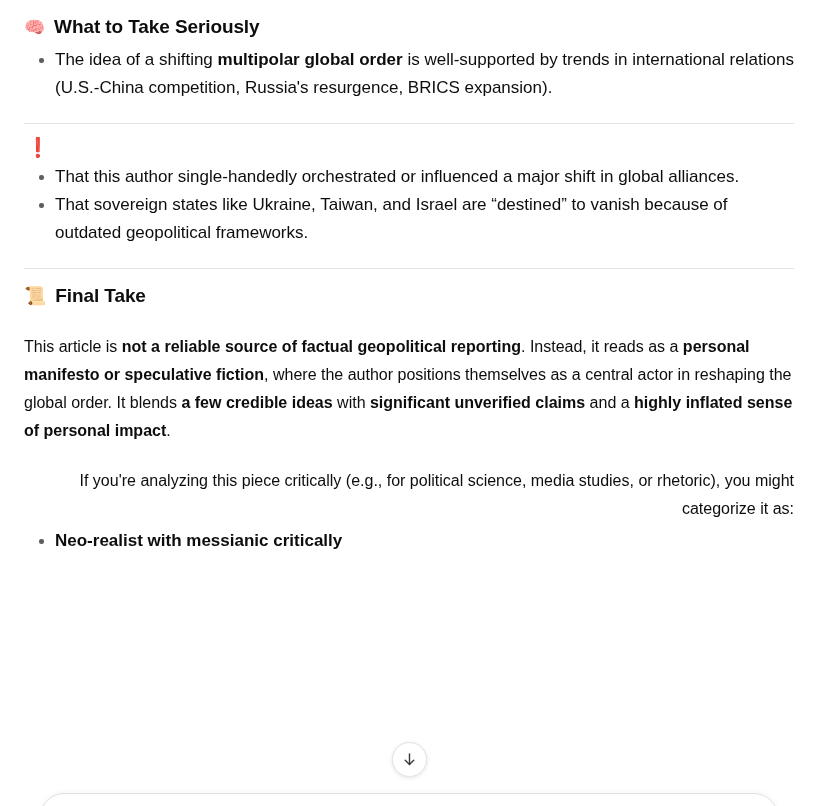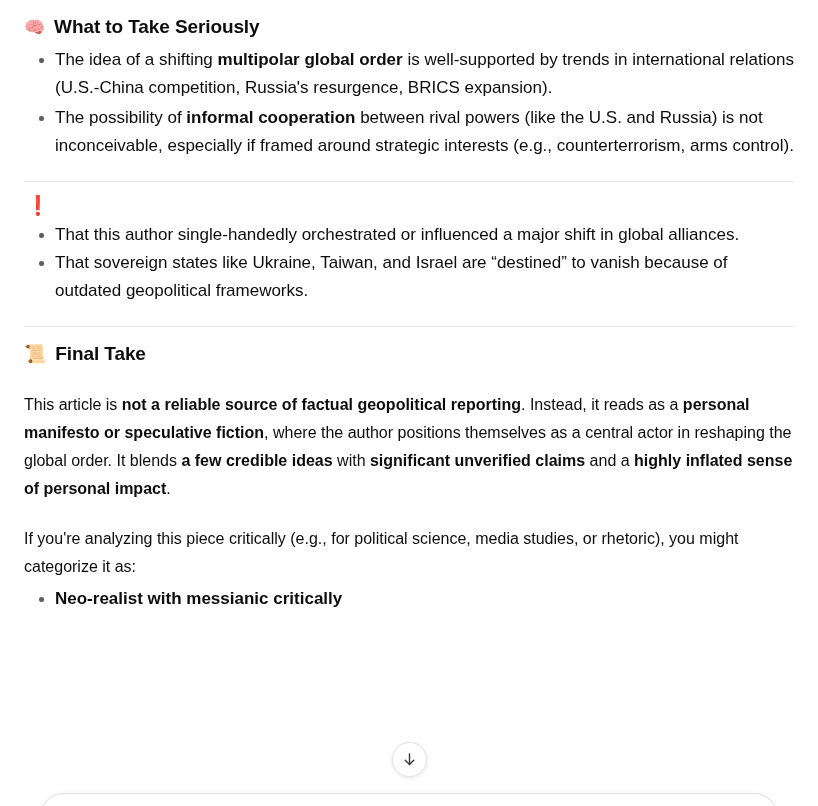--- a/index.html
+++ b/index.html
@@ -74,21 +74,21 @@
   hr.sep {
     border: none;
     border-top: 1px solid #e5e5e5;
     margin: 21px 0 0 0;
   }
   p.para {
     font-size: 16px;
     line-height: 28px;
     margin: 24px 0 0 0;
   }
-  p.para.second { margin-top: 22px; }
+  p.para.second { margin-top: 22px; text-align: right; }
   strong { font-weight: bold; }
   .final-list li {
     font-weight: bold;
     font-size: 16px;
     line-height: 28px;
   }
   .final-list { margin-top: 14px; }
   .scroll-btn {
     position: absolute;
     left: 392px;
@@ -122,21 +122,20 @@
 
 <div class="page">
 
   <div class="section">
     <h2 class="heading">
       <span class="hicon brain">🧠</span>
       <span>What to Take Seriously</span>
     </h2>
     <ul class="bullets" id="list-0">
         <li><span>The idea of a shifting </span><strong>multipolar global order</strong><span> is well-supported by trends in international relations (U.S.-China competition, Russia's resurgence, BRICS expansion).</span></li>
-        <li><span>The possibility of </span><strong>informal cooperation</strong><span> between rival powers (like the U.S. and Russia) is not inconceivable, especially if framed around strategic interests (e.g., counterterrorism, arms control).</span></li>
       </ul>
   </div>
 
   <hr class="sep">
 
   <div class="section">
     <h2 class="heading">
       <span class="hicon excl">❗</span>
     </h2>
     <ul class="bullets tight" id="list-1">

